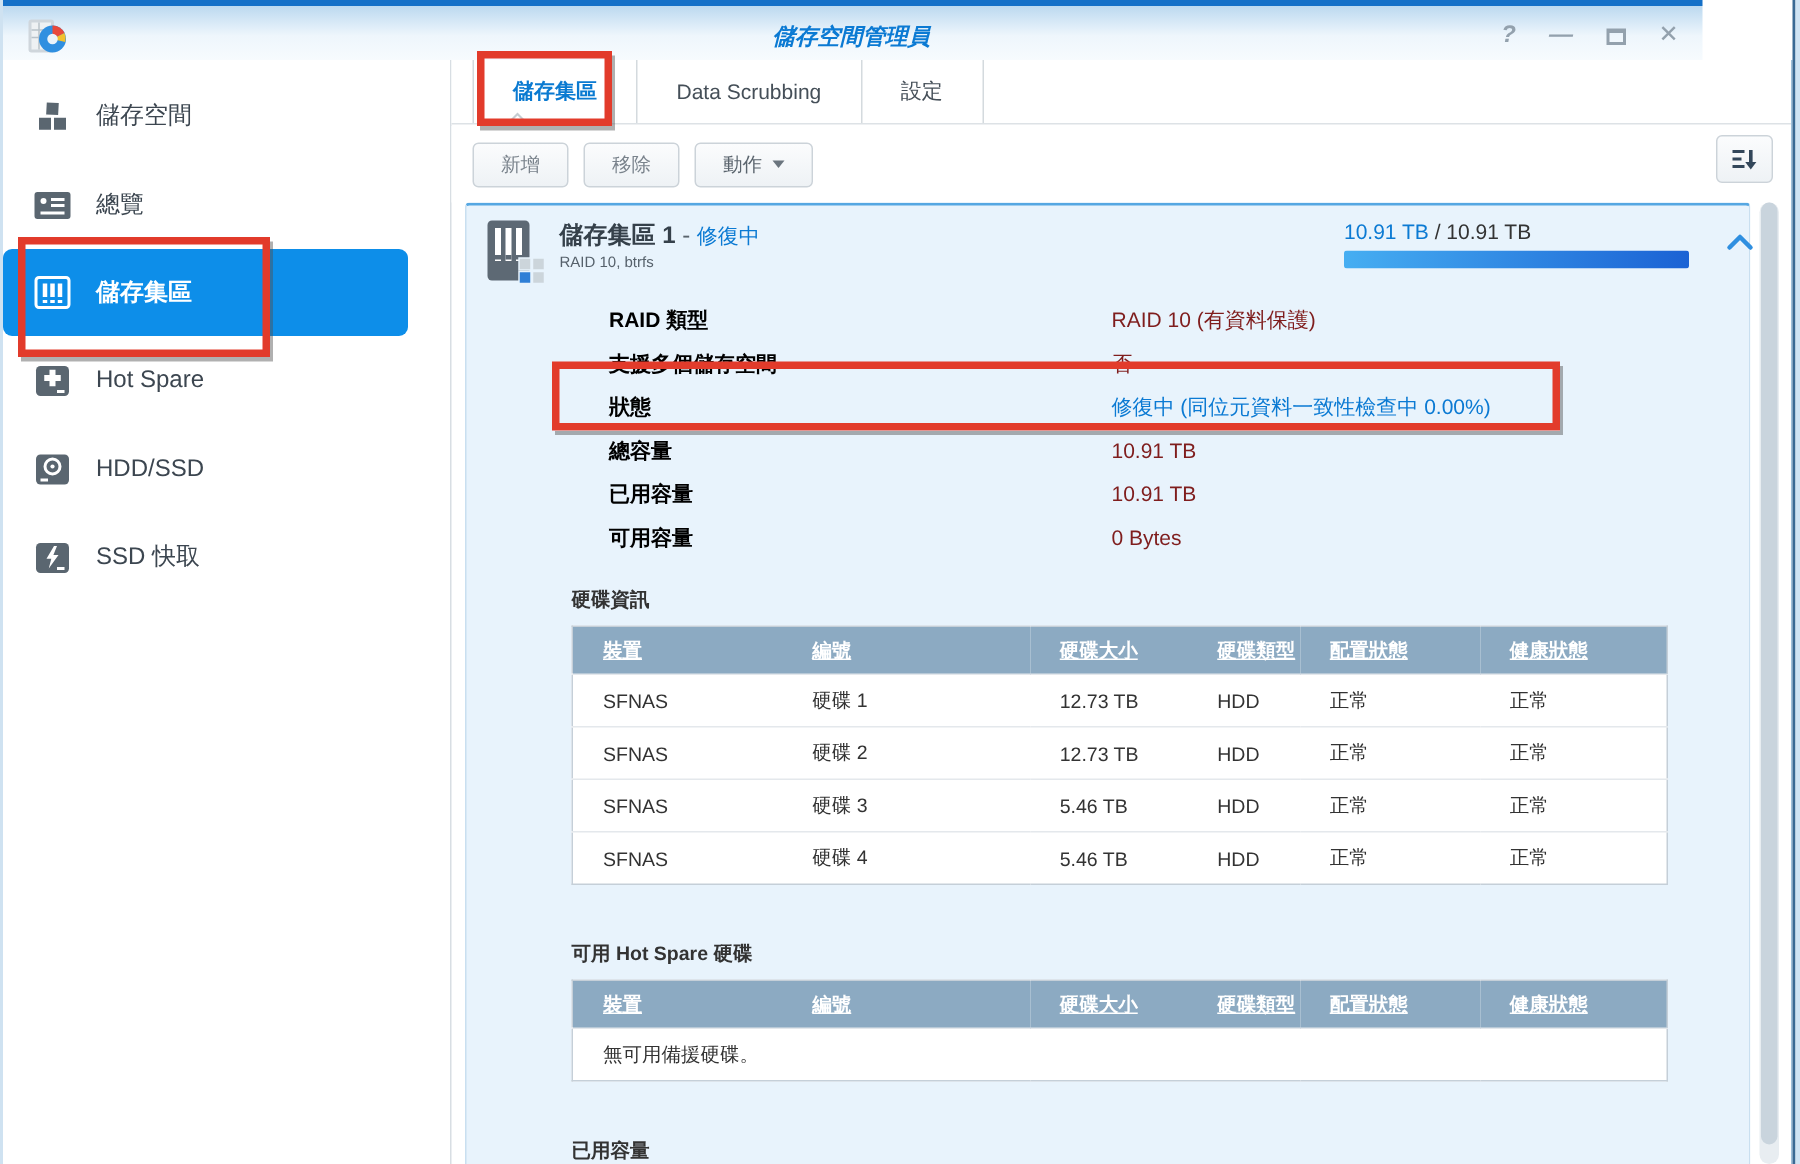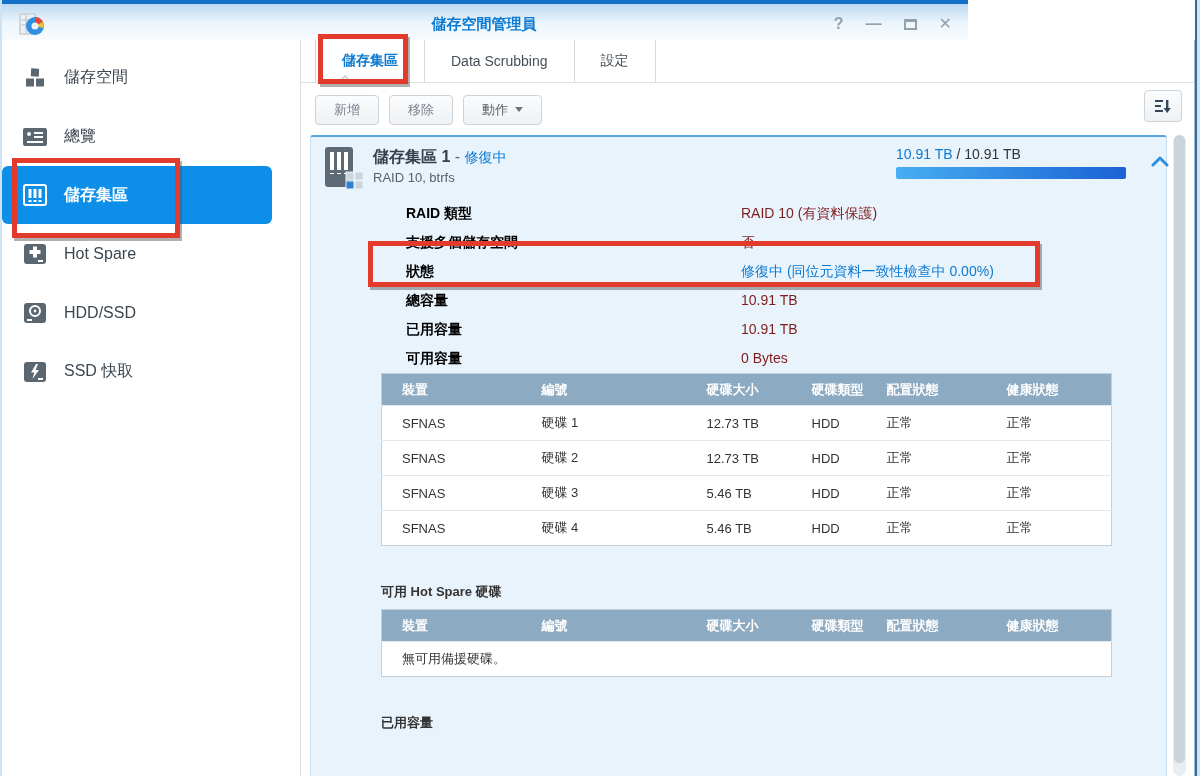--- a/index.html
+++ b/index.html
@@ -3,23 +3,24 @@
 <meta charset="utf-8">
 <style>
   * { margin:0; padding:0; box-sizing:border-box; }
   html,body { width:1200px; height:776px; overflow:hidden; }
   body {
     font-family:"Liberation Sans","DejaVu Sans",sans-serif;
     background:#fff; position:relative; color:#333;
   }
   
   .titlebar {
-    position:absolute; left:0; top:0; width:968px; height:40px;
+    position:absolute; left:0; top:0; width:1135px; height:40px;
     background:linear-gradient(#bcd9f0, #eef6fc 55%, #f7fbfe);
     border-top:4px solid #1470c8;
+    font-style:italic;
   }
   .titlebar .title {
     position:absolute; left:0; right:0; top:11px; text-align:center;
     font-size:15px; font-weight:bold; color:#0b7ad3;
   }
   .app-icon { position:absolute; left:18px; top:7px; width:28px; height:28px; }
   .win-controls { position:absolute; right:16px; top:10px; display:flex; align-items:center; gap:22px; color:#93a1ad; }
   .wc { font-size:16px; font-weight:600; cursor:default; line-height:20px; }
   .wc-max { width:13px; height:11px; border:2px solid #93a1ad; border-top-width:3px; }
   .frame-l { position:absolute; left:0; top:0; bottom:0; width:2px; background:#cfe2f1; }
@@ -71,41 +72,41 @@
     position:absolute; left:310px; top:135px; width:857px; height:1200px;
     background:#e8f3fc; border:1px solid #c9dff0; border-top:2px solid #55a7e2;
     border-radius:3px;
   }
   .panel-header { position:relative; height:60px; cursor:pointer;padding-left:28px; }
   .pool-icon { position:absolute; left:12px; top:8px; }
   .pool-title { position:absolute; left:62px; top:10px; font-size:16px; }
   .pool-name { font-weight:bold; color:#35404a; }
   .pool-sep { color:#5a646d; }
   .pool-status { color:#0b7ad3; font-size:14px; }
-  .pool-subtitle { position:absolute; left:62px; top:33px; font-size:13px; color:#56616b; }
+  .pool-subtitle { position:absolute; left:62px; top:33px; font-size:10px; color:#56616b; }
   .cap-text { position:absolute; left:585px; top:9px; width:230px; text-align:left; font-size:14px; }
   .cap-used { color:#0b7ad3; }
   .cap-total { color:#333; }
   .progress { position:absolute; left:585px; top:30px; width:230px; height:12px;
     border-radius:2px; background:#c7dcef; overflow:hidden; }
   .progress-fill { height:100%; background:linear-gradient(90deg,#46aef2,#1b62d4); }
   .collapse { position:absolute; left:840px; top:18px; cursor:pointer; }
 
   
   .details { padding-top:2px; }
   .d-row { position:relative; height:29px; line-height:29px; font-size:14px; }
   .d-label { margin-left:95px; font-weight:600; color:#000000; }
   .d-value { position:absolute; left:430px; top:0; color:#7f1d1d; font-weight:400; }
   .d-value.status { color:#0b7ad3; }
 
   .section-title { margin:18px 0 8px 70px; font-size:13px; font-weight:bold; color:#333; }
   table.dsm { margin-left:70px; width:730px; border-collapse:collapse; table-layout:fixed;
     background:#fff; border:1px solid #c5cfd8; font-size:13px; }
   table.dsm th { background:#8caac2; color:#fff; font-weight:600; text-align:left;
-    height:32px; padding-left:20px; }
+    height:32px; padding-left:20px;text-decoration:underline; }
   table.dsm td { height:35px; padding-left:20px; border-top:1px solid #e4e8ec; color:#333; }
   td.green { color:#3aa24b; }
   .empty-cell { color:#333; }
 
   
   .scrollbar { position:absolute; right:14px; top:135px; bottom:0; width:13px; background:#e8edf1; border-radius:7px; }
   .scroll-thumb { position:absolute; left:1px; right:1px; top:0; height:98%; background:#c9d4dd; border-radius:6px; }
 
   
   .redbox { position:absolute; border:5px solid #e23b2b; box-shadow:2px 3px 0 rgba(80,80,80,.45);
@@ -287,20 +288,21 @@
     <div class="d-row">
       <span class="d-label">已用容量</span>
       <span class="d-value">10.91 TB</span>
     </div>
     <div class="d-row">
       <span class="d-label">可用容量</span>
       <span class="d-value">0 Bytes</span>
     </div>
   </div>
 
+  <div class="section-title">硬碟資訊</div>
   <table class="dsm">
     <colgroup>
         <col style="width:140px">
         <col style="width:165px">
         <col style="width:105px">
         <col style="width:75px">
         <col style="width:120px">
         <col style="width:125px">
       </colgroup>
     <thead>

